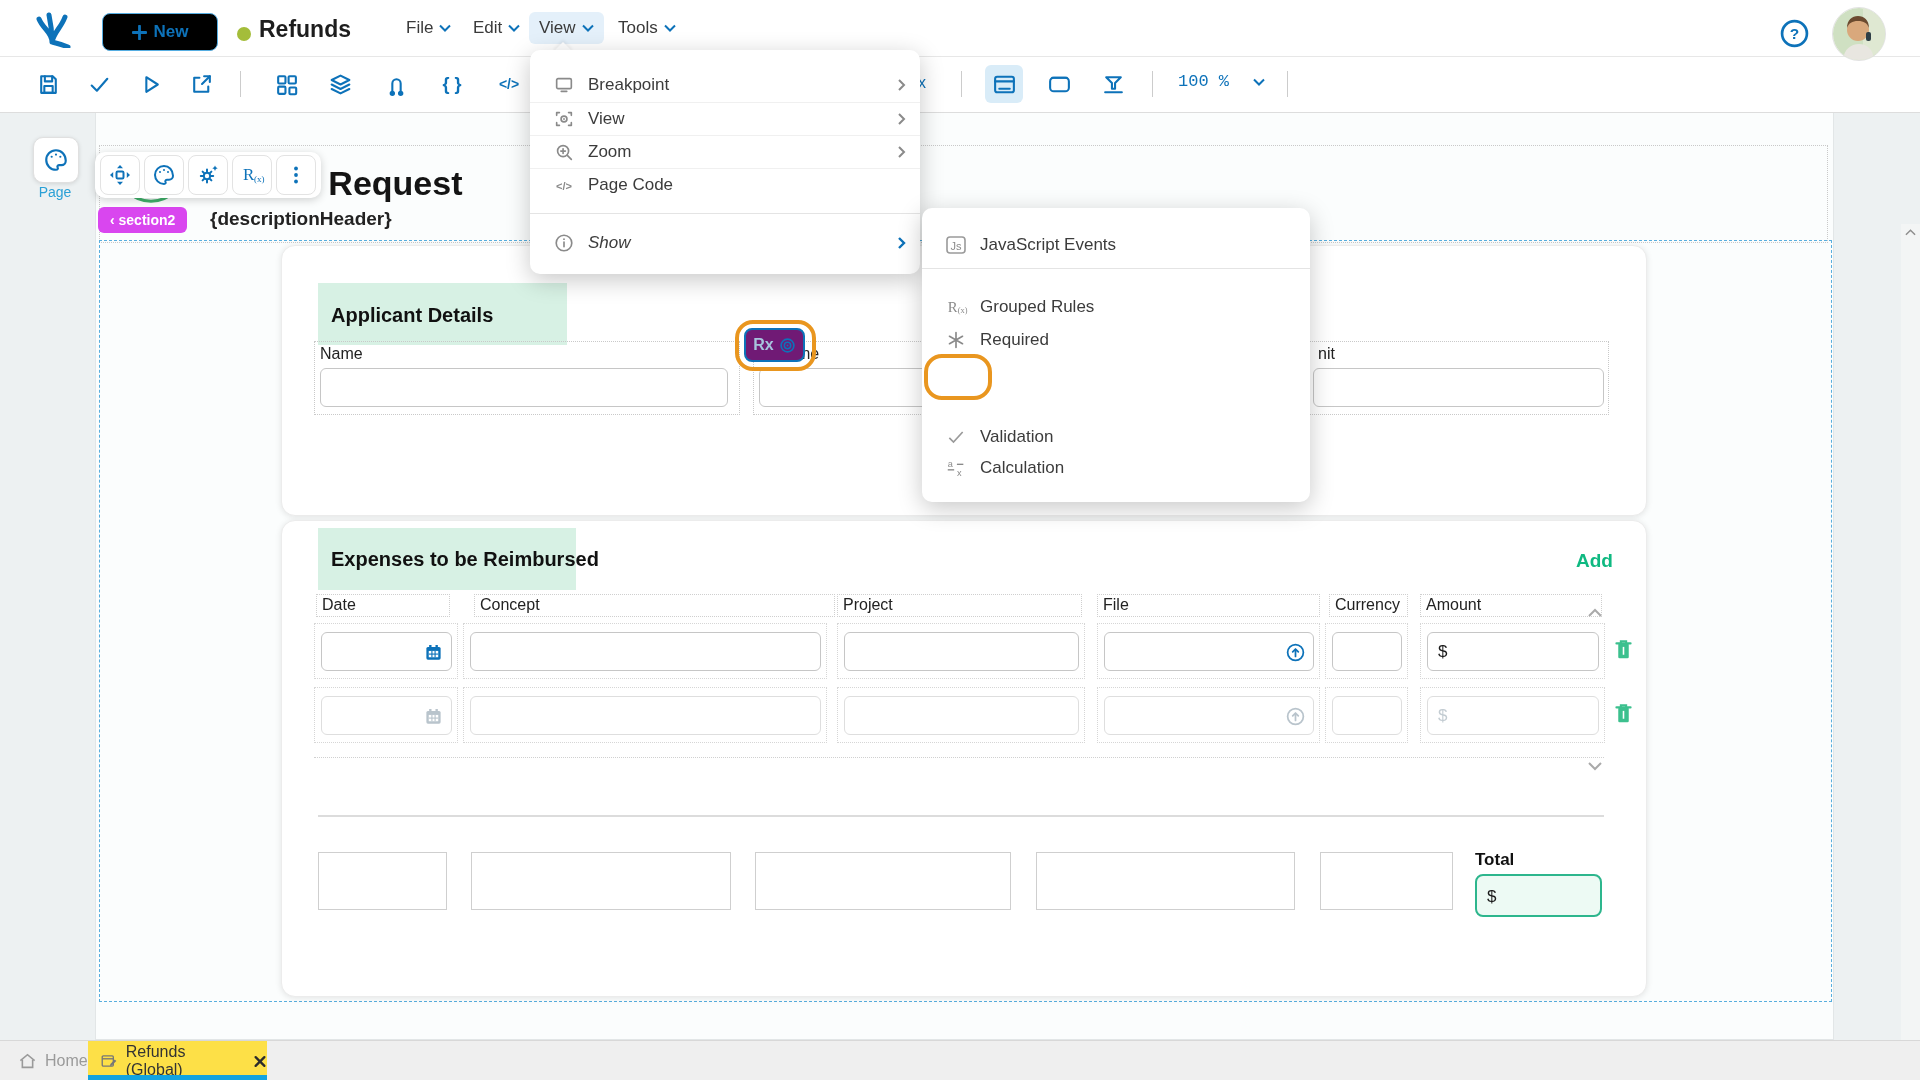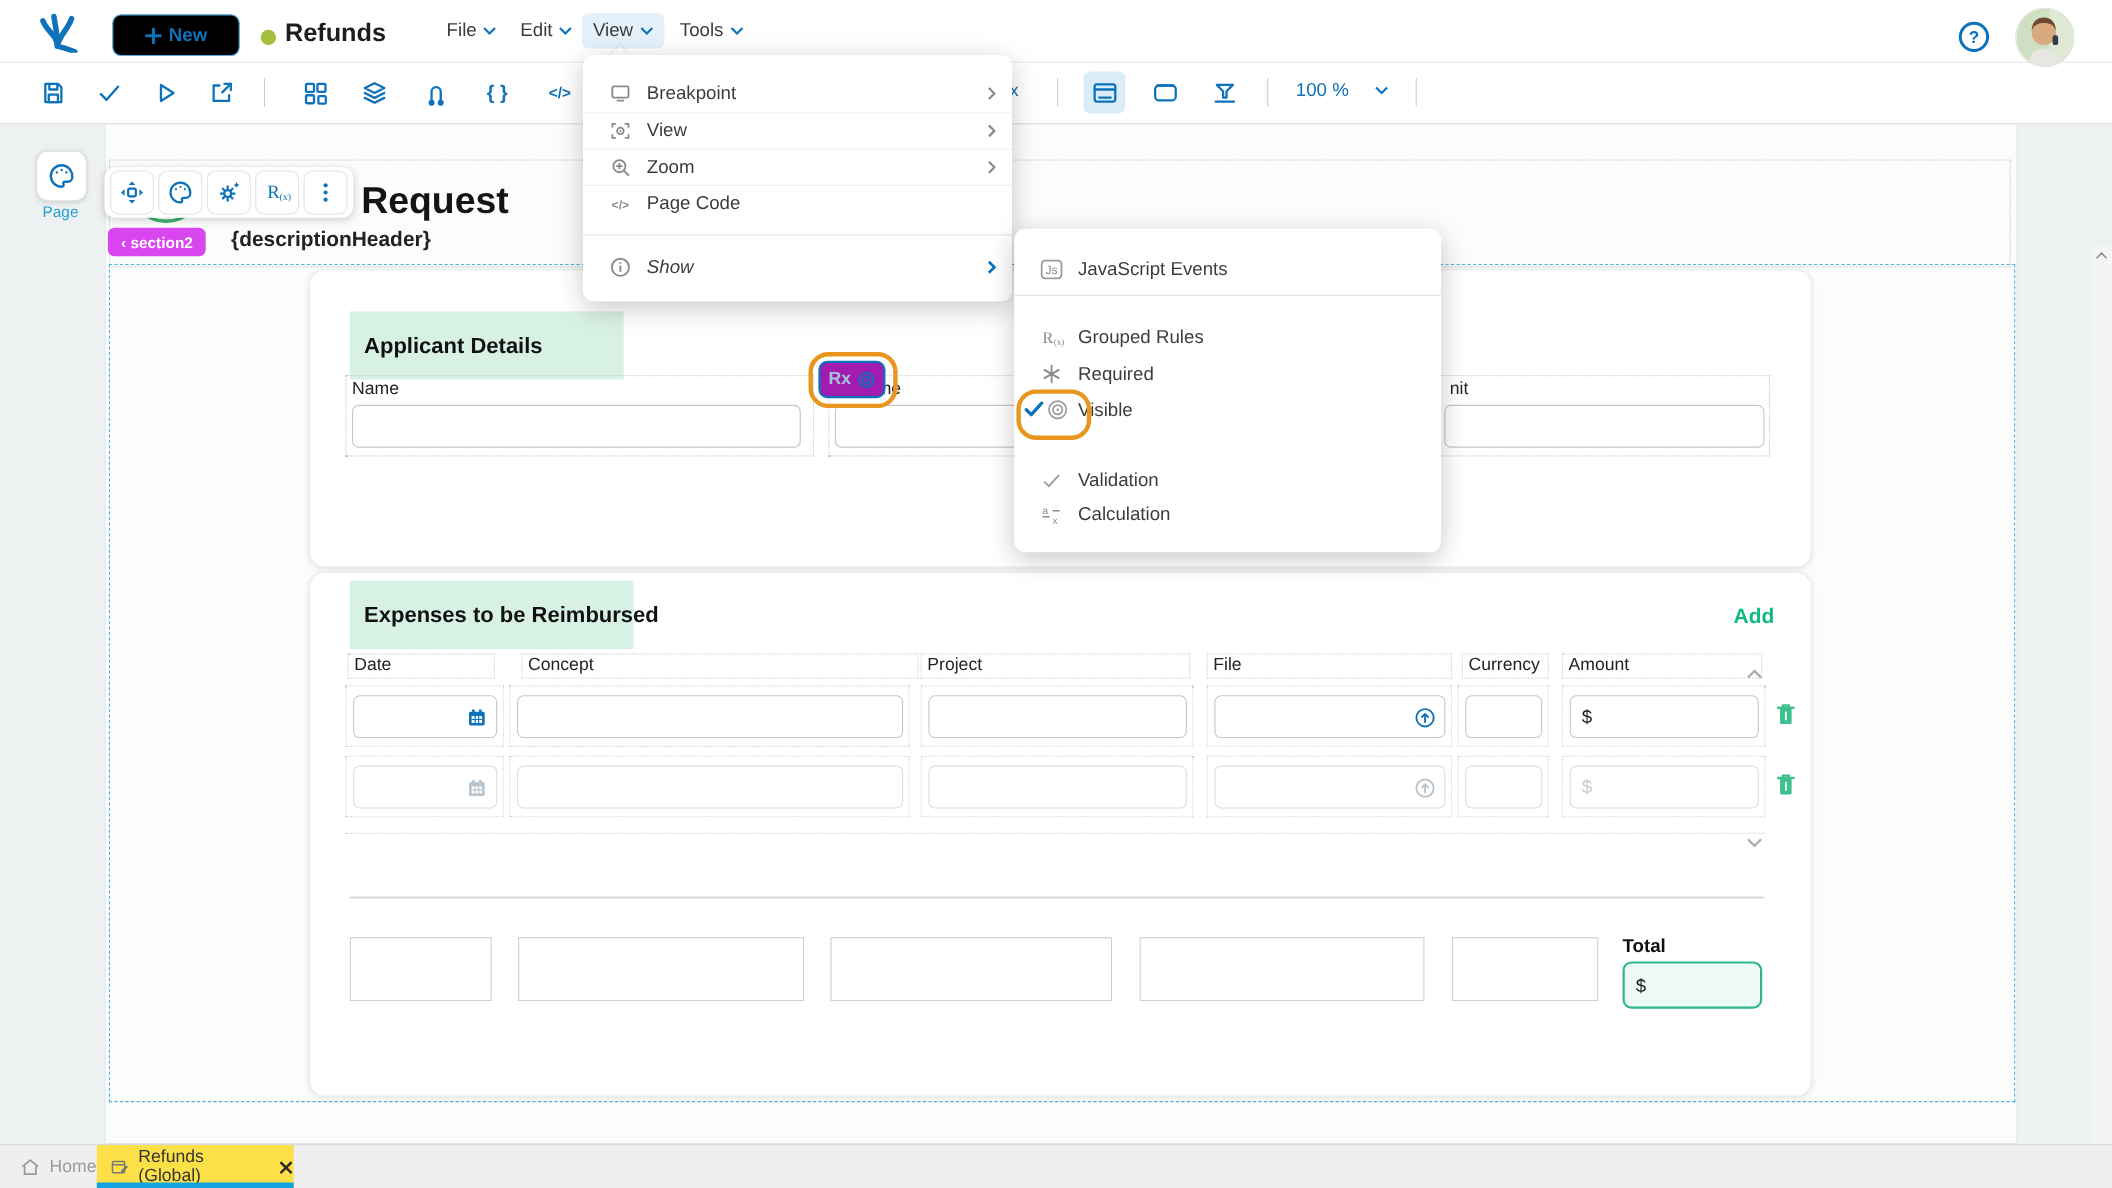--- a/index.html
+++ b/index.html
@@ -21,21 +21,21 @@
             font-size:17px;color:#3a3a3a;cursor:pointer;}
   .menuitem.active{background:#e4f0fa;}
   .helpbtn{left:1780px;top:19px;}
   .avatar{left:1832px;top:7px;width:52px;height:52px;border-radius:50%;overflow:hidden;border:1px solid #e2e2e2;}
 
   
   .toolbar{left:0;top:56px;width:1920px;height:56px;background:#fff;border-bottom:1px solid #ddd;z-index:20;}
   .tbtn{top:14px;width:28px;height:28px;display:flex;align-items:center;justify-content:center;cursor:pointer;}
   .tdiv{top:43px;width:1px;height:26px;background:#ccc;top:15px;}
   .tbtn.hl{background:#d9ecf8;border-radius:6px;width:38px;height:38px;top:9px;}
-  .zoomctl{left:1178px;top:16px;display:flex;align-items:center;gap:24px;color:#0d72b9;font-size:17px;cursor:pointer;}
+  .zoomctl{left:1178px;top:16px;display:flex;align-items:center;gap:24px;color:#0d72b9;font-size:17px;cursor:pointer;font-family:Liberation Mono, monospace;}
   .ovf{left:918px;top:18px;color:#0d72b9;font-size:16px;}
 
   
   .canvas{left:0;top:112px;width:1920px;height:928px;background:#edf1f2;z-index:1;}
   .sheet{left:95px;top:0px;width:1739px;height:928px;background:#fbfdfd;border:1px solid #e2e6e7;box-sizing:border-box;}
   .hdrdots{left:99px;top:33px;width:1727px;height:96px;border:1px dotted #c9c9c9;}
   .bigheading{left:300px;top:52px;font-size:34px;font-weight:bold;color:#141414;}
   .sectionbadge{left:98px;top:95px;height:26px;padding:0 12px;background:#d946ef;border-radius:6px;color:#fff;
                 font-size:14px;font-weight:bold;display:flex;align-items:center;gap:6px;z-index:4;}
   .desctoken{left:210px;top:96px;font-size:19px;font-weight:bold;color:#222;}
@@ -58,21 +58,21 @@
   .hcell{border:1px dotted #cfcfcf;box-sizing:border-box;font-size:16px;color:#222;padding:1px 0 0 5px;}
   .cell{border:1px dotted #d6d6d6;box-sizing:border-box;}
   .addlink{color:#0fb981;font-size:19px;font-weight:bold;cursor:pointer;}
   .dollar{font-size:17px;color:#1a1a1a;position:absolute;left:10px;top:9px;}
   .rowdim .inp{border-color:#dedede;}
   .rowdim .dollar{color:#c3ccd2;}
   .sep{background:#dcdcdc;height:2px;}
   .sumbox{background:#fff;border:1px solid #cfcfcf;box-sizing:border-box;}
   .totalfield{background:#edfaf4;border:2px solid #2db68d;border-radius:8px;box-sizing:border-box;}
 
-  .rxbadge{left:744px;top:216px;width:57px;height:30px;background:#a21caf;border:2px solid #0d72b9;border-radius:8px;
+  .rxbadge{left:744px;top:216px;width:57px;height:30px;background:#701a75;border:2px solid #0d72b9;border-radius:8px;
            display:flex;align-items:center;justify-content:center;gap:5px;z-index:5;}
   .rxbadge span{color:#a6c4dd;font-size:16px;font-weight:bold;}
   .oring{border:4.5px solid #e9961f;border-radius:18px;background:transparent;z-index:45;}
 
   
   .panel{background:#fff;border-radius:10px;box-shadow:0 6px 24px rgba(0,0,0,.22);z-index:40;}
   .viewmenu{left:530px;top:50px;width:390px;height:224px;}
   .submenu{left:922px;top:208px;width:388px;height:294px;z-index:41;}
   .mrow{position:absolute;left:0;right:0;height:33px;display:flex;align-items:center;cursor:pointer;}
   .mrow .mic{position:absolute;left:22px;width:24px;display:flex;justify-content:center;}
@@ -560,31 +560,20 @@
       <span class="mlb">Grouped Rules</span>
       </div>
     <div class="mrow" style="top:115px;">
       <span class="mic">
           <svg width="20" height="20" viewBox="0 0 24 24">
         <path d="M12 3v18M4.2 7.5l15.6 9M19.8 7.5l-15.6 9" stroke="#8a8a8a" stroke-width="2" stroke-linecap="round" fill="none"></path>
           </svg>
         </span>
       <span class="mlb">Required</span>
       </div>
-    <div class="mrow" style="top:148px;">
-      <svg class="abs" style="left:9px;top:8px;" width="18" height="16" viewBox="0 0 18 16">
-        <path d="M2 8.5l4.5 4.5L16 2.5" fill="none" stroke="#0d72b9" stroke-width="3" stroke-linecap="round" stroke-linejoin="round"></path>
-        </svg>
-      <svg class="abs" style="left:29px;top:6px;" width="21" height="21" viewBox="0 0 24 24">
-        <circle cx="12" cy="12" r="9" fill="none" stroke="#9a9a9a" stroke-width="1.8"></circle>
-        <circle cx="12" cy="12" r="4.8" fill="none" stroke="#9a9a9a" stroke-width="1.8"></circle>
-        <circle cx="12" cy="12" r="1.3" fill="#9a9a9a"></circle>
-        </svg>
-      <span class="mlb">Visible</span>
-      </div>
     <div class="mrow" style="top:212px;">
       <span class="mic">
           <svg width="20" height="20" viewBox="0 0 24 24">
         <path d="M4 13l5 5L20 6" fill="none" stroke="#9a9a9a" stroke-width="2"></path>
           </svg>
         </span>
       <span class="mlb">Validation</span>
       </div>
     <div class="mrow" style="top:243px;">
       <span class="mic">

